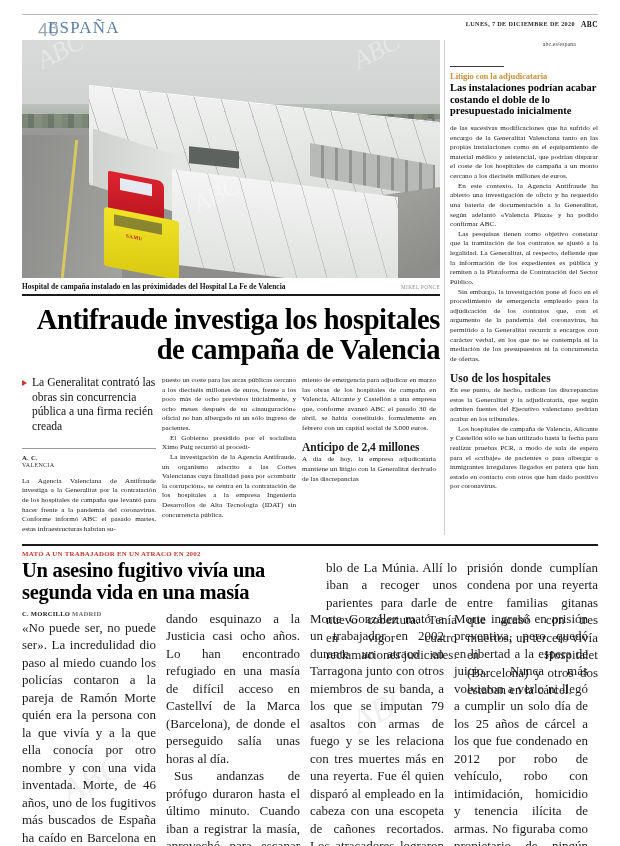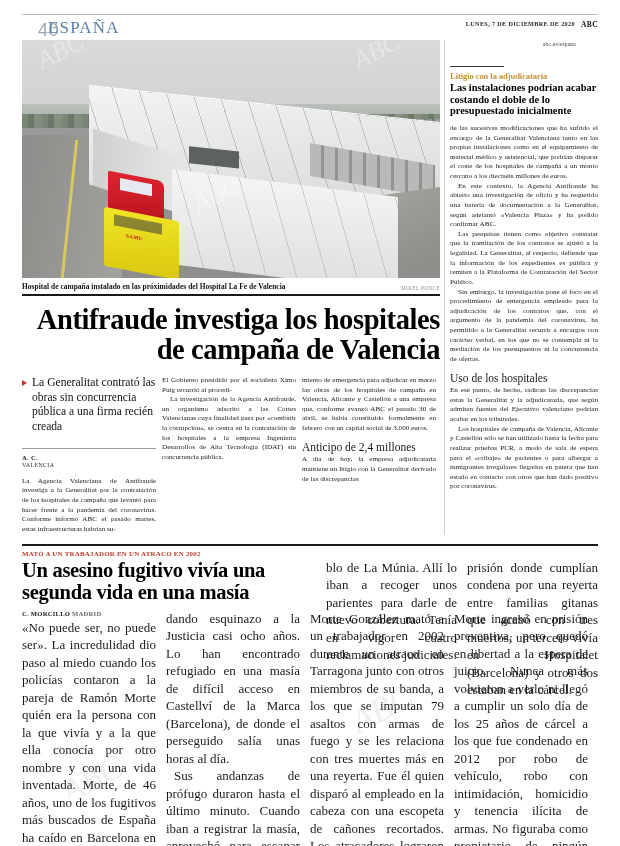--- a/index.html
+++ b/index.html
@@ -170,21 +170,21 @@
     color: #c01621; transform: skewY(11deg); letter-spacing: .5px;
   }
   .watermark {
     position: absolute; font-family: "Liberation Serif", serif;
     color: rgba(255,255,255,.34); font-size: 26px; font-style: italic;
     transform: rotate(-28deg); pointer-events: none; user-select: none;
   }
 
   
   .caption-row {
-    display: flex; align-items: flex-end; justify-content: space-between;
+    display: flex; align-items: center; justify-content: space-between;
     padding: 4px 0 3px 0; border-bottom: 2px solid #1a1a1a;
   }
   .caption {
     font-size: 7.4px; font-weight: 700; letter-spacing: .05px; color: #111;
   }
   .credit { font-size: 5.2px; color: #8c8c8c; letter-spacing: .4px; }
 
   
   h1.headline {
     font-family: "Liberation Serif", serif;
@@ -208,21 +208,21 @@
   .byline-name { font-size: 6.6px; font-weight: 700; letter-spacing: .3px; }
   .byline-city { font-size: 6px; letter-spacing: .3px; color: #333; margin-top: 1px; }
   .col { width: 134px; flex: none; }
   .col p, .deck-body p {
     font-size: 7.15px; line-height: 1.345; text-align: justify;
     hyphens: auto; color: #1b1b1b;
   }
   .col p + p, .deck-body p + p { text-indent: 8px; }
   .deck-body { margin-top: 9px; }
   .subhead {
-    font-size: 11.5px; font-weight: 400; margin: 7px 0 2px 0; line-height: 1.1;
+    font-size: 11.5px; font-weight: 700; margin: 7px 0 2px 0; line-height: 1.1;
   }
 
   
   .rail-topline { height: 26px; }
   .rail-rule { width: 54px; height: 1px; background: #3a3a3a; margin-bottom: 4px; }
   .rail-kicker {
     font-size: 8.6px; font-weight: 700; color: #c8913a;
     letter-spacing: -.1px; margin-bottom: 1px;
   }
   .rail-title {
@@ -325,20 +325,21 @@
           <div class="byline-block">
             <div class="byline-name">A. C.</div>
             <div class="byline-city">VALENCIA</div>
           </div>
           <div class="deck-body">
             <p>La Agencia Valenciana de Antifraude investiga a la Generalitat por la contratación de los hospitales de campaña que levantó para hacer frente a la pandemia del coronavirus. Conforme informó ABC el pasado martes, estas infraestructuras habrían su-</p>
           </div>
         </div>
 
         <div class="col">
+          <p>puesto un coste para las arcas públicas cercano a los dieciséis millones de euros, frente a los poco más de ocho previstos inicialmente, y ocho meses después de su «inauguración» oficial no han albergado ni un sólo ingreso de pacientes.</p>
           <p>El Gobierno presidido por el socialista Ximo Puig recurrió al procedi-</p>
           <p>La investigación de la Agencia Antifraude, un organismo adscrito a las Cortes Valencianas cuya finalidad pasa por «combatir la corrupción», se centra en la contratación de los hospitales a la empresa Ingeniería Desarrollos de Alta Tecnología (IDAT) sin concurrencia pública.</p>
         </div>
 
         <div class="col">
           <p>miento de emergencia para adjudicar en marzo las obras de los hospitales de campaña en Valencia, Alicante y Castellón a una empresa que, conforme avanzó ABC el pasado 30 de abril, se había constituido formalmente en febrero con un capital social de 3.000 euros.</p>
           <div class="subhead">Anticipo de 2,4 millones</div>
           <p>A día de hoy, la empresa adjudicataria mantiene un litigio con la Generalitat derivado de las discrepancias</p>
         </div>
 

